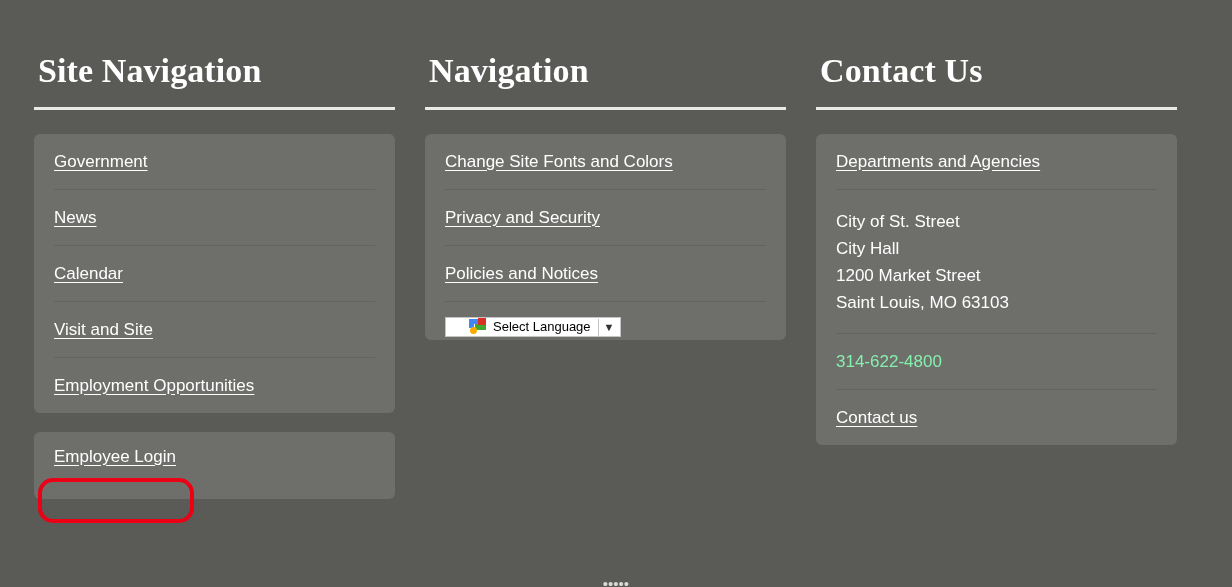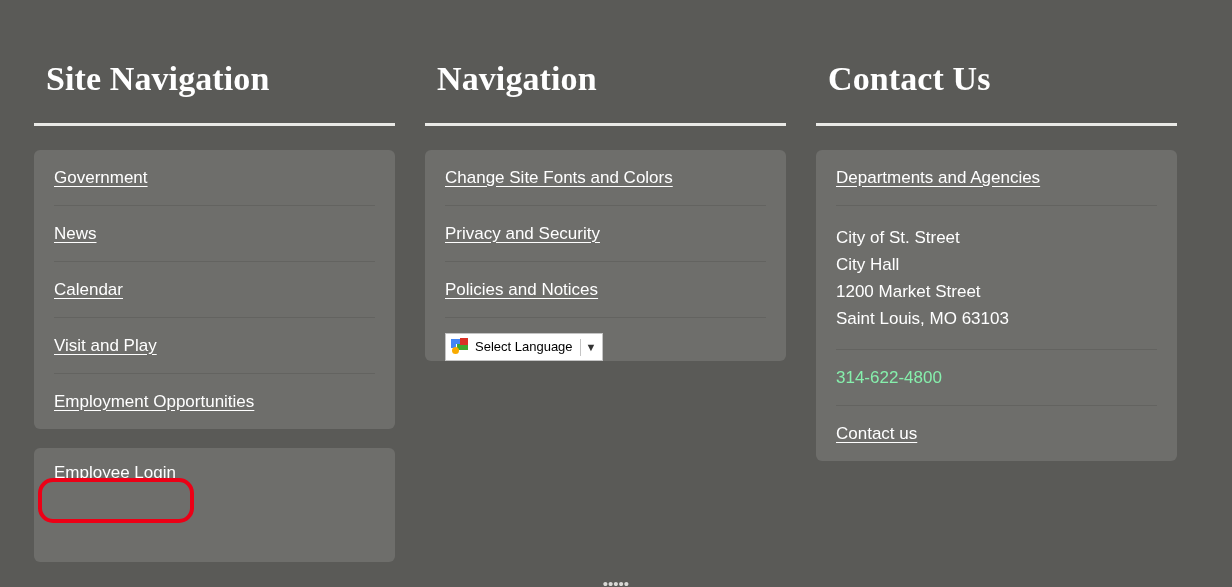--- a/index.html
+++ b/index.html
@@ -28,21 +28,21 @@
   }
 
   .column {
     width: 361px;
     flex: 0 0 361px;
     display: flex;
     flex-direction: column;
   }
 
   .col-heading {
-    margin: 12px;
+    margin: 4px;
     padding: 44px 0 0 0;
     font-family: "Liberation Serif", serif;
     font-weight: 700;
     font-size: 34px;
     line-height: 46px;
     color: #ffffff;
     letter-spacing: 0.1px;
     white-space: nowrap;
   }
 
@@ -90,21 +90,21 @@
     color: #86efac;
     font-size: 17px;
     line-height: 20px;
   }
 
   
   .login-panel {
     margin-top: 19px;
     background: #6e6e6b;
     border-radius: 6px;
-    height: 114px;
+    height: 67px;
     box-sizing: border-box;
     padding: 0 8px;
     position: relative;
   }
   .login-link-wrap {
     position: absolute;
     left: 20px;
     top: 15px;
   }
   .login-link-wrap .flink {
@@ -125,22 +125,22 @@
 
   
   .translate-row {
     padding: 15px 0 0 0;
   }
   .gt-widget {
     display: inline-flex;
     align-items: center;
     background: #ffffff;
     border: 1px solid #c4c4c4;
-    height: 28px;
-    padding: 0 6px 0 5px;
+    height: 20px;
+    padding: 0 6px 0 23px;
     box-sizing: border-box;
     cursor: pointer;
     user-select: none;
   }
   .gt-icon {
     width: 18px;
     height: 18px;
     position: relative;
     flex: 0 0 18px;
     margin-right: 6px;
@@ -226,21 +226,21 @@
       <div class="panel-row">
         <span class="flink">Government</span>
       </div>
       <div class="panel-row">
         <span class="flink">News</span>
       </div>
       <div class="panel-row">
         <span class="flink">Calendar</span>
       </div>
       <div class="panel-row">
-        <span class="flink">Visit and Play</span>
+        <span class="flink">Visit and Site</span>
       </div>
       <div class="panel-row">
         <span class="flink">Employment Opportunities</span>
       </div>
     </div>
 
     <div class="login-panel">
       <div class="login-link-wrap">
         <span class="flink">Employee Login</span>
       </div>

